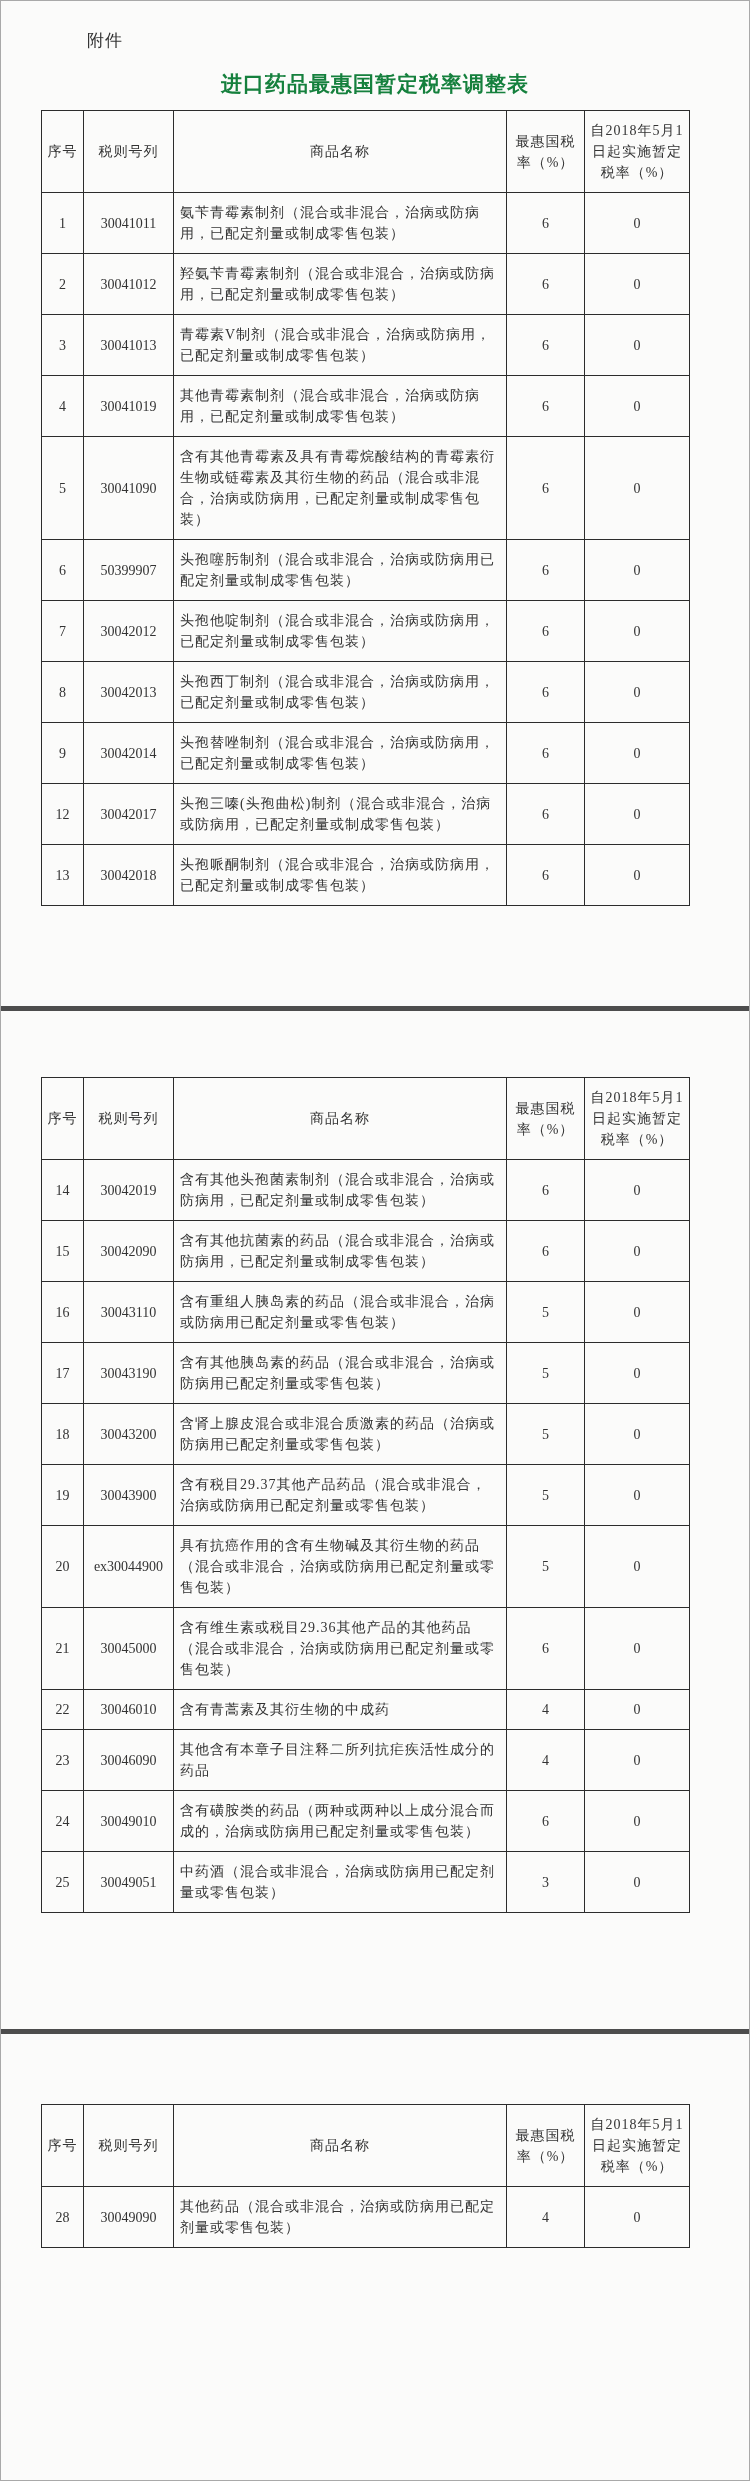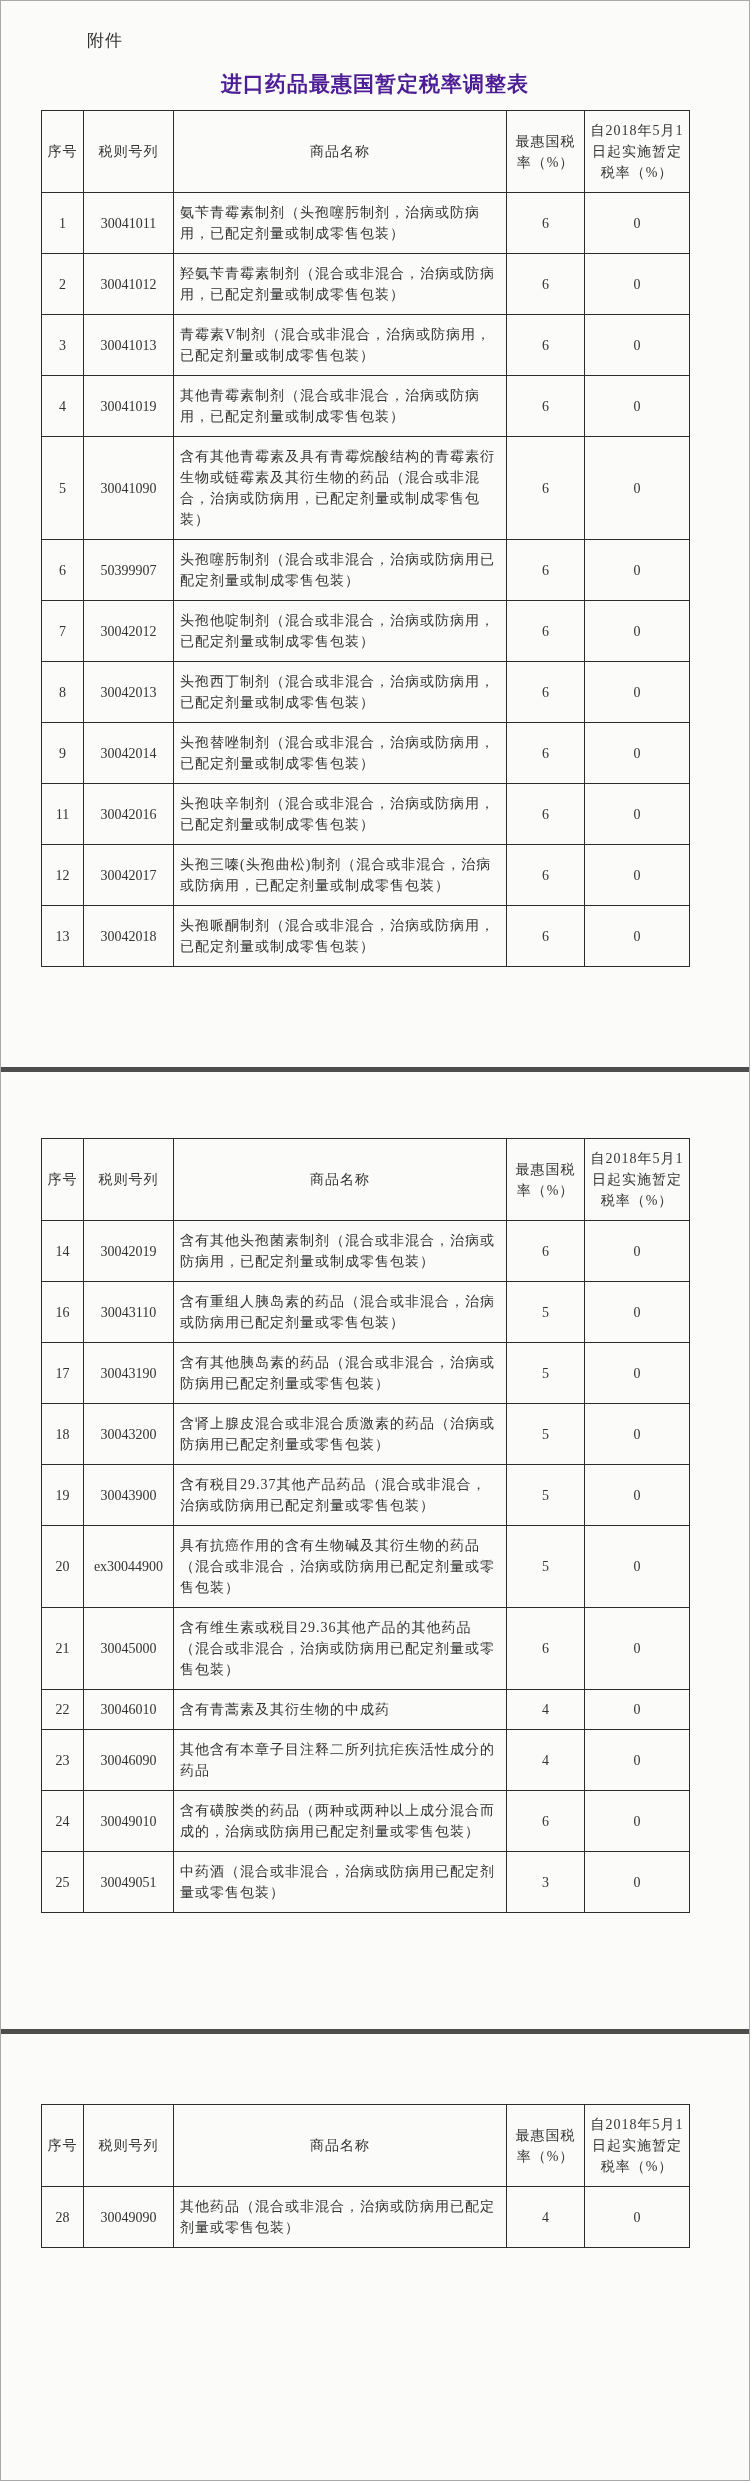--- a/index.html
+++ b/index.html
@@ -22,21 +22,21 @@
     margin: 28px 0 0 86px;
     font-size: 17px;
     letter-spacing: 1px;
   }
   .doc-title {
     margin: 18px 0 12px 0;
     text-align: center;
     font-size: 21px;
     font-weight: bold;
     letter-spacing: 1px;
-    color: #4c1d95;
+    color: #15803d;
   }
   table.tariff {
     border-collapse: collapse;
     table-layout: fixed;
     width: 648px;
     margin-left: 40px;
     background: #fbfbfa;
   }
   table.tariff col.c-no   { width: 42px; }
   table.tariff col.c-code { width: 90px; }
@@ -99,21 +99,21 @@
           <th>税则号列</th>
           <th>商品名称</th>
           <th>最惠国税率（%）</th>
           <th>自2018年5月1日起实施暂定税率（%）</th>
         </tr>
       </thead>
       <tbody>
           <tr>
     <td>1</td>
     <td>30041011</td>
-    <td class="name-cell">氨苄青霉素制剂（头孢噻肟制剂，治病或防病用，已配定剂量或制成零售包装）</td>
+    <td class="name-cell">氨苄青霉素制剂（混合或非混合，治病或防病用，已配定剂量或制成零售包装）</td>
     <td>6</td>
     <td>0</td>
   </tr>
           <tr>
     <td>2</td>
     <td>30041012</td>
     <td class="name-cell">羟氨苄青霉素制剂（混合或非混合，治病或防病用，已配定剂量或制成零售包装）</td>
     <td>6</td>
     <td>0</td>
   </tr>
@@ -156,27 +156,20 @@
     <td>8</td>
     <td>30042013</td>
     <td class="name-cell">头孢西丁制剂（混合或非混合，治病或防病用，已配定剂量或制成零售包装）</td>
     <td>6</td>
     <td>0</td>
   </tr>
           <tr>
     <td>9</td>
     <td>30042014</td>
     <td class="name-cell">头孢替唑制剂（混合或非混合，治病或防病用，已配定剂量或制成零售包装）</td>
-    <td>6</td>
-    <td>0</td>
-  </tr>
-          <tr>
-    <td>11</td>
-    <td>30042016</td>
-    <td class="name-cell">头孢呋辛制剂（混合或非混合，治病或防病用，已配定剂量或制成零售包装）</td>
     <td>6</td>
     <td>0</td>
   </tr>
           <tr>
     <td>12</td>
     <td>30042017</td>
     <td class="name-cell">头孢三嗪(头孢曲松)制剂（混合或非混合，治病或防病用，已配定剂量或制成零售包装）</td>
     <td>6</td>
     <td>0</td>
   </tr>
@@ -213,20 +206,27 @@
       </thead>
       <tbody>
           <tr>
     <td>14</td>
     <td>30042019</td>
     <td class="name-cell">含有其他头孢菌素制剂（混合或非混合，治病或防病用，已配定剂量或制成零售包装）</td>
     <td>6</td>
     <td>0</td>
   </tr>
           <tr>
+    <td>15</td>
+    <td>30042090</td>
+    <td class="name-cell">含有其他抗菌素的药品（混合或非混合，治病或防病用，已配定剂量或制成零售包装）</td>
+    <td>6</td>
+    <td>0</td>
+  </tr>
+          <tr>
     <td>16</td>
     <td>30043110</td>
     <td class="name-cell">含有重组人胰岛素的药品（混合或非混合，治病或防病用已配定剂量或零售包装）</td>
     <td>5</td>
     <td>0</td>
   </tr>
           <tr>
     <td>17</td>
     <td>30043190</td>
     <td class="name-cell">含有其他胰岛素的药品（混合或非混合，治病或防病用已配定剂量或零售包装）</td>

